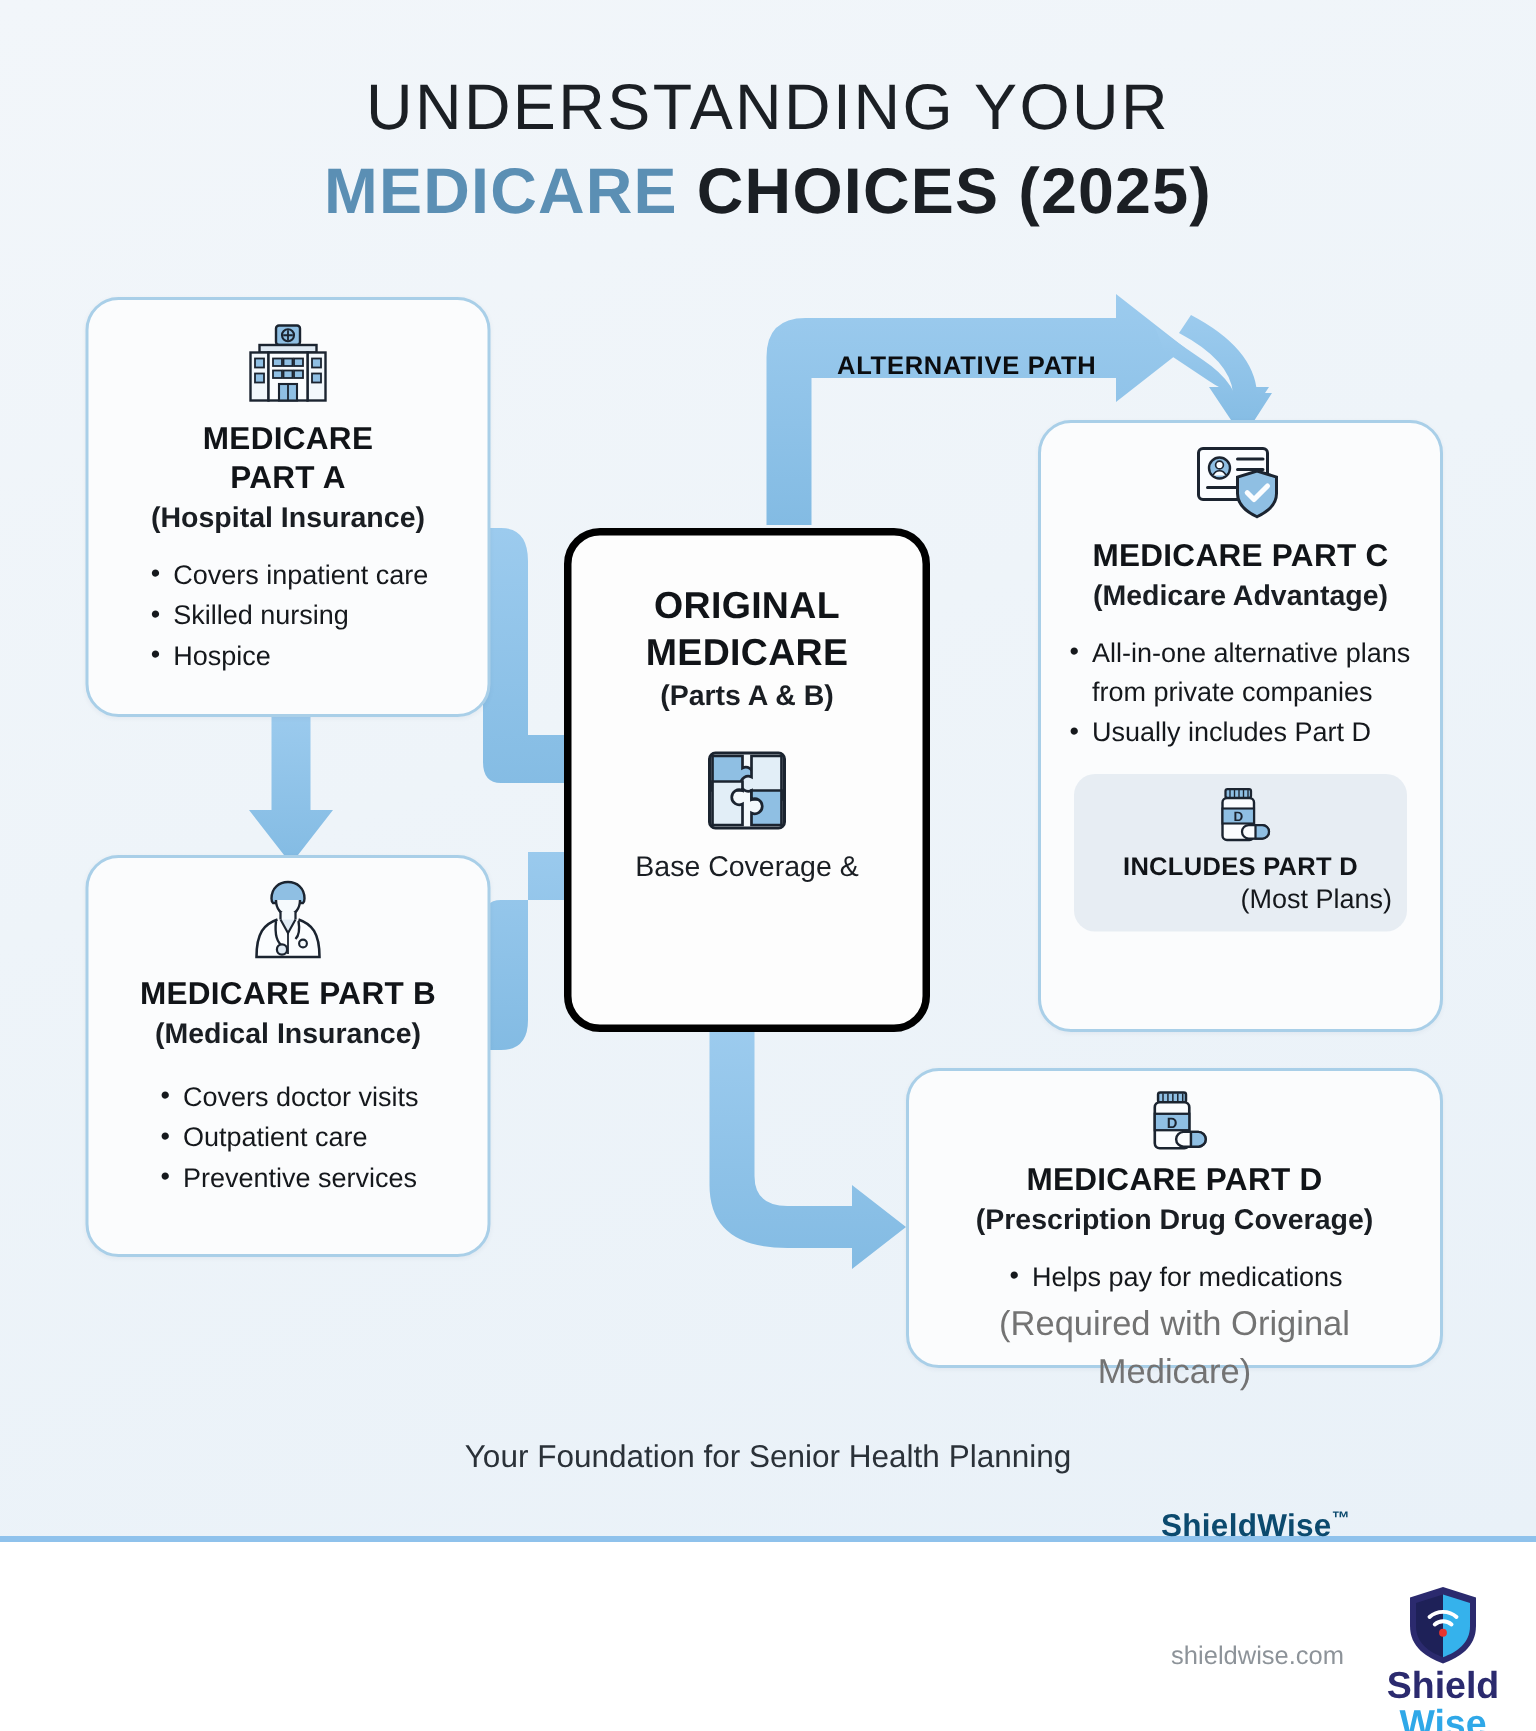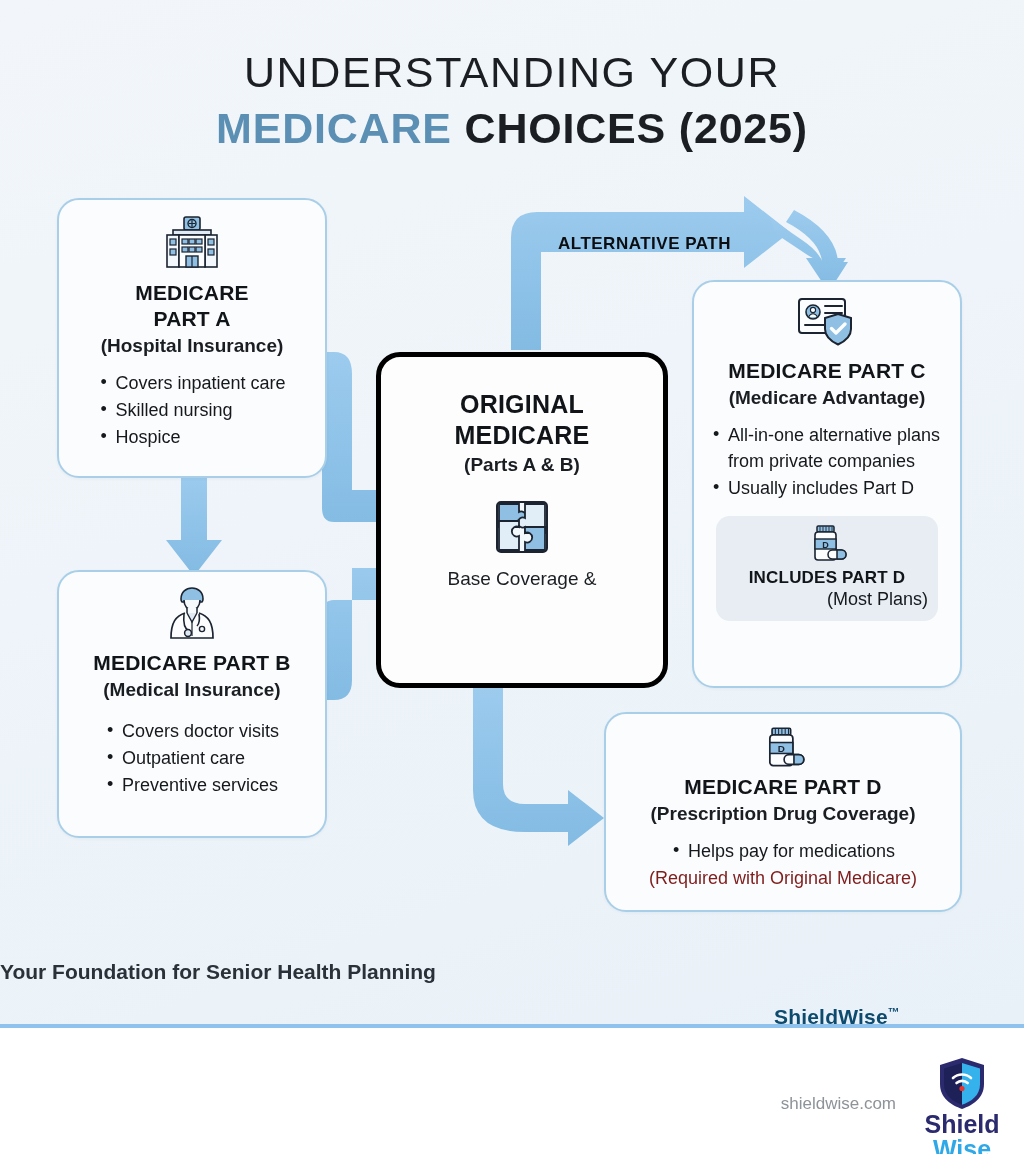--- a/index.html
+++ b/index.html
@@ -68,43 +68,43 @@
     margin-top: 12px; text-align: left; display: inline-block;
   }
   .bullets li {
     list-style: none; position: relative; padding-left: 17px;
     font-size: 18px; color: #15181c; line-height: 1.44; margin-bottom: 1px;
   }
   .bullets li::before {
     content: "•"; position: absolute; left: 2px; top: -1px; font-size: 18px;
   }
   .plain-line {
-    font-size: 18px; color: #7f1d1d; line-height: 1.42;
+    font-size: 23px; color: #737373; line-height: 1.42;
   }
   .center-tag {
     font-size: 19px; color: #1a1e23; line-height: 1.34; margin-top: 10px;
   }
 
   .inset-box {
     background: #e7edf3; border-radius: 14px;
     padding: 8px 10px 11px; margin: 14px 6px 0; text-align: center;
   }
   .inset-title { font-size: 17px; font-weight: 700; color: #111418; letter-spacing: 0.2px; }
   .inset-sub { font-size: 18px; font-weight: 400; color: #15181c; margin-top: 1px; text-align: right; }
 
   
   .alt-label {
     position: absolute; font-size: 17px; font-weight: 700;
     letter-spacing: 0.5px; color: #0b0d10; white-space: nowrap;
   }
 
   
   .tagline {
-    position: absolute; left: 0; top: 960px; width: 1024px; text-align: left;
-    font-size: 21px; font-weight: 700; color: #2a3138;
+    position: absolute; left: 0; top: 960px; width: 1024px; text-align: center;
+    font-size: 21px; font-weight: 400; color: #2a3138;
   }
 
   
   .brand-name {
     position: absolute; right: 124px; top: 1005px; text-align: right;
     font-size: 21px; font-weight: 700; color: #0c4a6e; letter-spacing: 0.2px;
   }
   .brand-name sup { font-size: 12px; font-weight: 700; vertical-align: super; }
   .brand-url {
     position: absolute; right: 128px; top: 1094px; text-align: right;
@@ -221,21 +221,21 @@
       <div class="card-title" style="margin-top:8px;">MEDICARE PART B</div>
       <div class="card-sub">(Medical Insurance)</div>
       <ul class="bullets" style="margin-top:16px;">
         <li>Covers doctor visits</li>
         <li>Outpatient care</li>
         <li>Preventive services</li>
       </ul>
     </div>
   </div>
 
-  <div class="card-dark" style="left:376px; top:352px; width:292px; height:336px;">
+  <div class="card-dark" style="left:376px; top:352px; width:244px; height:336px;">
     <div class="card-inner" style="padding-top:32px;">
       <div class="card-title" style="font-size:25px;">ORIGINAL</div>
       <div class="card-title" style="font-size:25px;">MEDICARE</div>
       <div class="card-sub">(Parts A &amp; B)</div>
       <div class="icon-row" style="margin-top:20px;">
         <svg width="58" height="58" viewBox="0 0 58 58">
           <rect x="4" y="4" width="50" height="50" rx="4" fill="#f4f9fc" stroke="#1b2430" stroke-width="2"></rect>
           <path d="M6 6h20v8a5 5 0 1 1 0 9v6H6z" fill="#8fbfe3" stroke="#1b2430" stroke-width="1.8"></path>
           <path d="M52 6H32v14a5 5 0 1 0 0 9v6h20z" fill="#e2eef7" stroke="#1b2430" stroke-width="1.8"></path>
           <path d="M6 52h20V38a5 5 0 1 1 0-9v-6H6z" fill="#e2eef7" stroke="#1b2430" stroke-width="1.8"></path>

